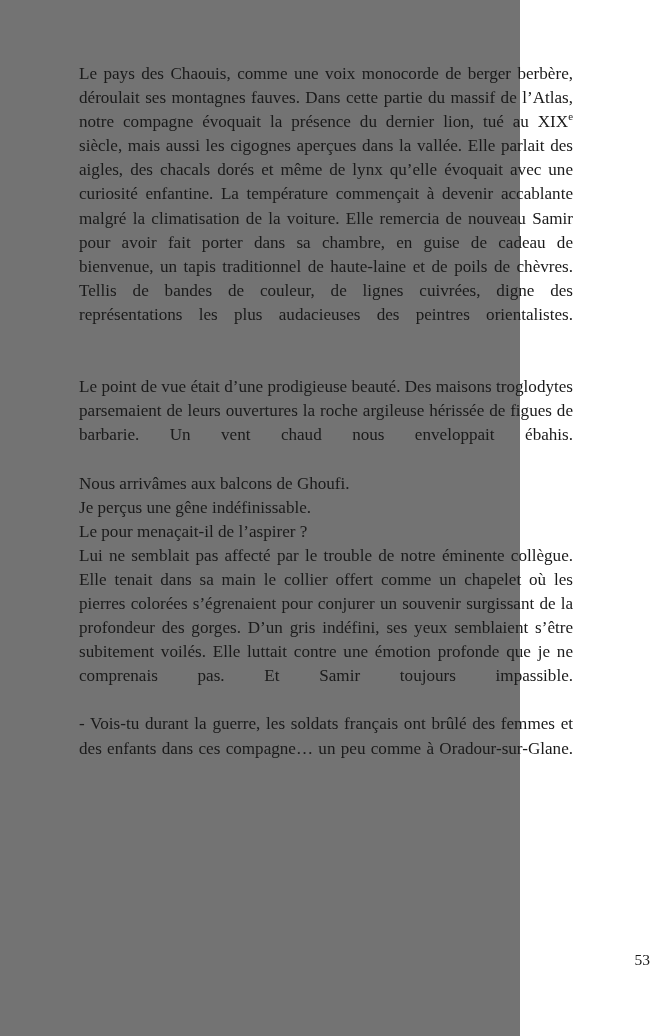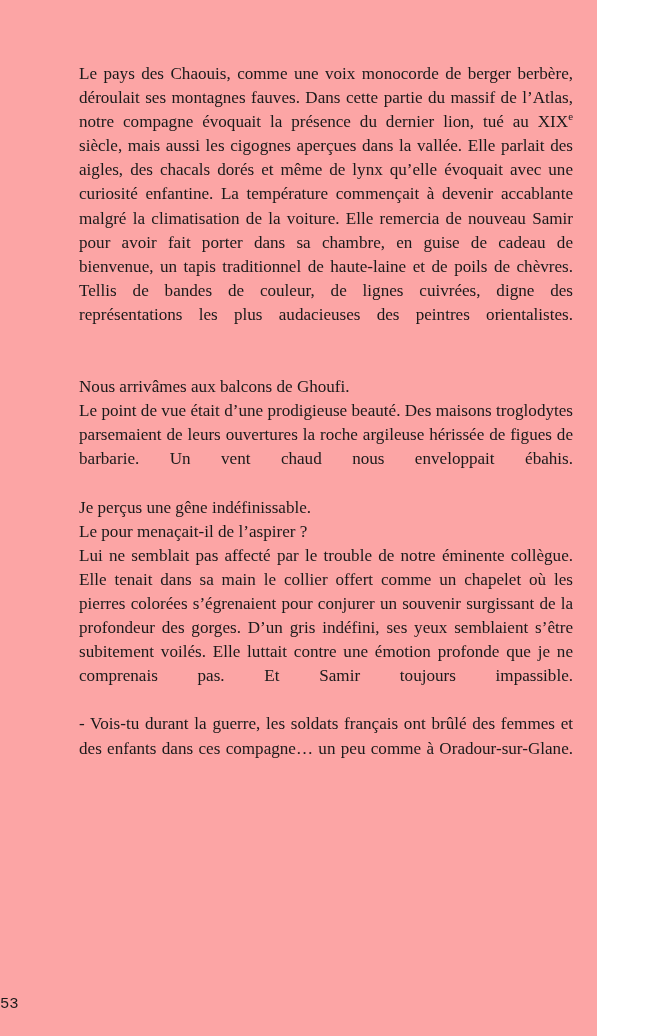--- a/index.html
+++ b/index.html
@@ -12,23 +12,23 @@
     background: #ffffff;
     font-family: "Liberation Serif", "DejaVu Serif", serif;
     color: #1a1a1a;
     position: relative;
     overflow: hidden;
   }
   .page {
     position: absolute;
     left: 0;
     top: 0;
-    width: 597px;
+    width: 520px;
     height: 1036px;
-    background: #fca5a5;
+    background: #737373;
   }
   .text-column {
     position: absolute;
     left: 79px;
     top: 62px;
     width: 494px;
   }
   .para-block {
     margin: 0;
   }
@@ -57,45 +57,45 @@
     content: none;
   }
   sup.ordinal {
     font-size: 0.64em;
     vertical-align: super;
     line-height: 0;
   }
   .page-number {
     position: absolute;
     left: 0;
-    top: 994px;
+    top: 950px;
     width: 650px;
-    text-align: left;
+    text-align: right;
     font-size: 15.5px;
     line-height: 20px;
     color: #1a1a1a;
-    font-family: Liberation Mono, monospace;
+    font-family: Liberation Serif, serif;
   }
 </style>
 </head>
 <body>
 
 <div class="page">
 
   <div class="text-column">
 
     <div class="para-block">
       <p class="para"><span>Le pays des Chaouis, comme une voix monocorde de berger berbère, déroulait ses montagnes fauves. Dans cette partie du massif de l’Atlas, notre compagne évoquait la présence du dernier lion, tué au XIX</span><sup class="ordinal">e</sup><span> siècle, mais aussi les cigognes aperçues dans la vallée. Elle parlait des aigles, des chacals dorés et même de lynx qu’elle évoquait avec une curiosité enfantine. La température commençait à devenir accablante malgré la climatisation de la voiture. Elle remercia de nouveau Samir pour avoir fait porter dans sa chambre, en guise de cadeau de bienvenue, un tapis traditionnel de haute-laine et de poils de chèvres. Tellis de bandes de couleur, de lignes cuivrées, digne des représentations les plus audacieuses des peintres orientalistes.</span></p>
     </div>
 
     <div class="block-gap"></div>
 
     <div class="para-block">
+      <p class="para">Le point de vue était d’une prodigieuse beauté. Des maisons troglodytes parsemaient de leurs ouvertures la roche argileuse hérissée de figues de barbarie. Un vent chaud nous enveloppait ébahis.</p>
       <p class="para no-stretch">Nous arrivâmes aux balcons de Ghoufi.</p>
-      <p class="para">Le point de vue était d’une prodigieuse beauté. Des maisons troglodytes parsemaient de leurs ouvertures la roche argileuse hérissée de figues de barbarie. Un vent chaud nous enveloppait ébahis.</p>
       <p class="para no-stretch">Je perçus une gêne indéfinissable.</p>
       <p class="para no-stretch">Le pour menaçait-il de l’aspirer ?</p>
       <p class="para">Lui ne semblait pas affecté par le trouble de notre éminente collègue. Elle tenait dans sa main le collier offert comme un chapelet où les pierres colorées s’égrenaient pour conjurer un souvenir surgissant de la profondeur des gorges. D’un gris indéfini, ses yeux semblaient s’être subitement voilés. Elle luttait contre une émotion profonde que je ne comprenais pas. Et Samir toujours impassible.</p>
       <p class="para">- Vois-tu durant la guerre, les soldats français ont brûlé des femmes et des enfants dans ces compagne… un peu comme à Oradour-sur-Glane.</p>
     </div>
 
   </div>
 
   <div class="page-number">53</div>
 

